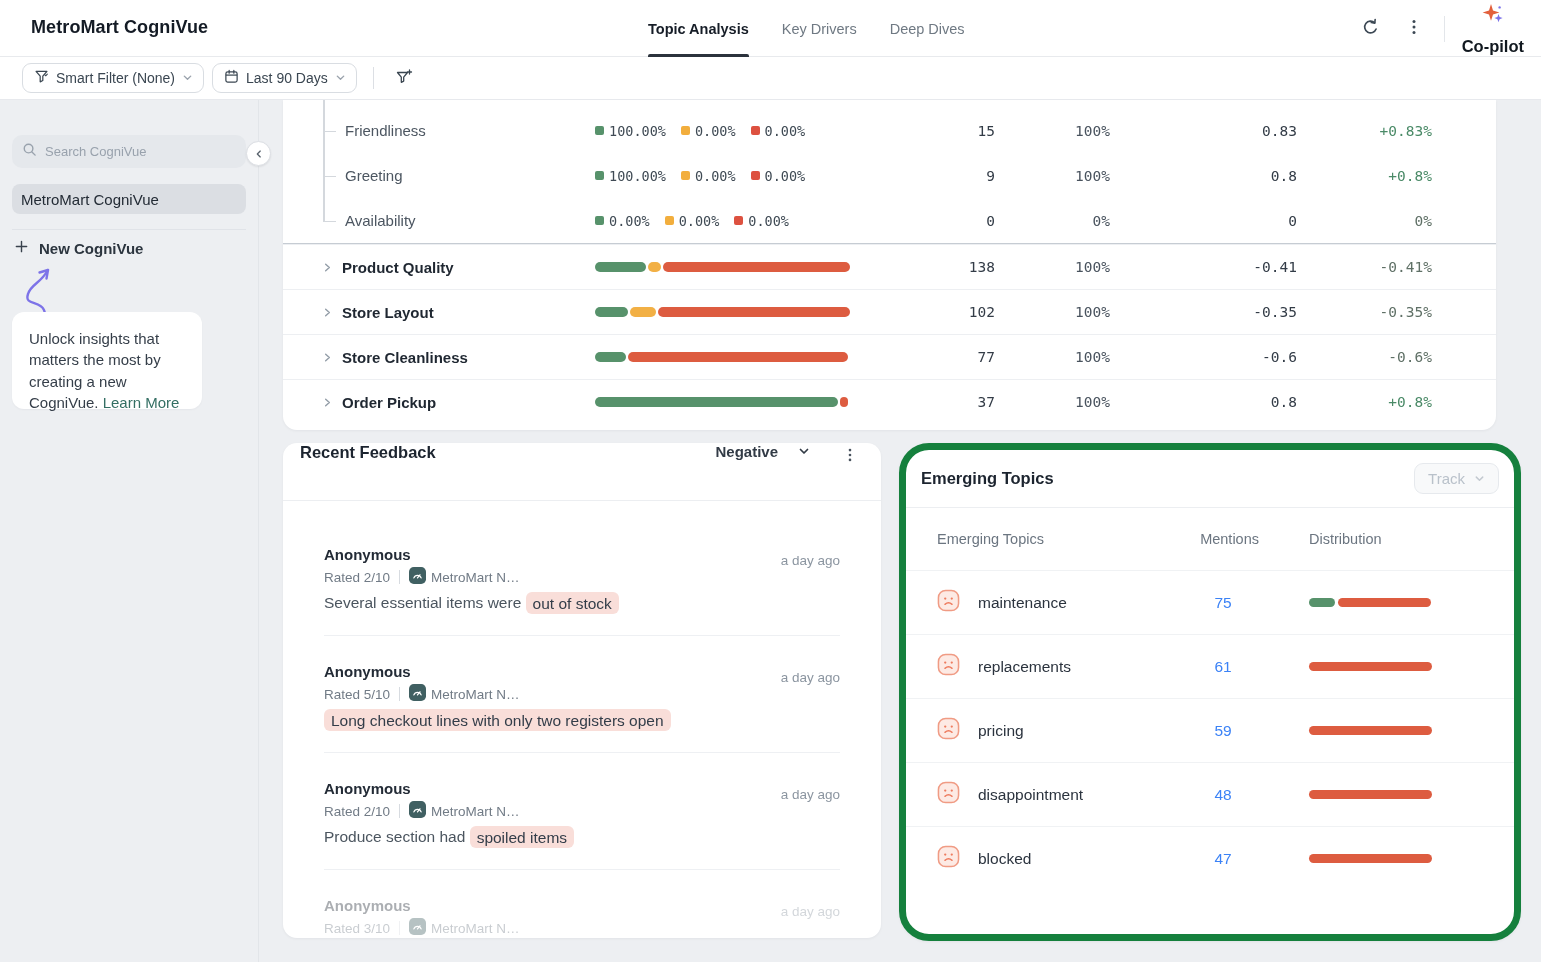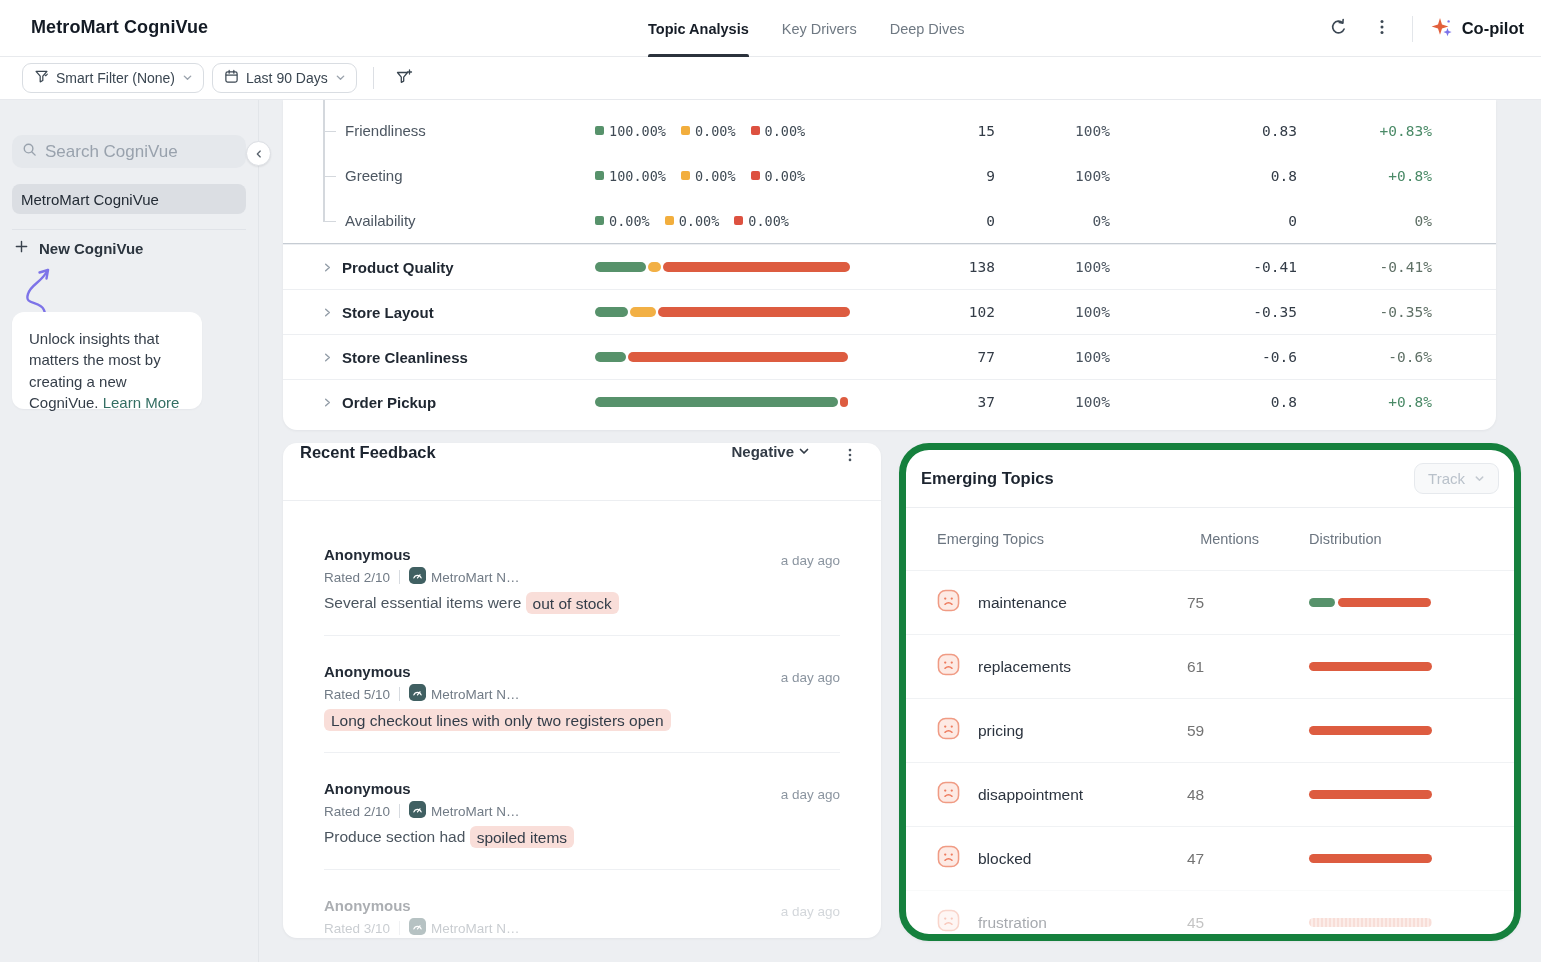--- a/index.html
+++ b/index.html
@@ -9,32 +9,32 @@
   
   .topbar { position:absolute; left:0; top:0; width:1541px; height:57px; background:#fff; border-bottom:1px solid #e8eaed; z-index:5; }
   .app-title { position:absolute; left:31px; top:17px; font-size:18px; font-weight:700; color:#141b25; letter-spacing:.1px; }
   .tabs { position:absolute; left:648px; top:0; height:57px; display:flex; gap:33px; align-items:center; }
   .tab { position:relative; height:57px; display:flex; align-items:center; font-size:14.5px; color:#6f7983; font-weight:500; cursor:pointer; }
   .tab.active { color:#161d27; font-weight:700; }
   .tab.active::after { content:""; position:absolute; left:0; right:0; bottom:0; height:3px; background:#2b323c; border-radius:2px 2px 0 0; }
   .topbar-right { position:absolute; right:17px; top:0; height:57px; display:flex; align-items:center; gap:17px; }
   .icon-btn { width:26px; height:26px; display:flex; align-items:center; justify-content:center; cursor:pointer; background:none; border:none; }
   .tb-divider { width:1px; height:26px; background:#e3e6ea; }
-  .copilot { display:flex; align-items:center; gap:8px; cursor:pointer; }
+  .copilot { display:flex; align-items:center; gap:8px; cursor:pointer;flex-direction:column; }
   .copilot-label { font-size:16.5px; font-weight:700; color:#11181f; }
 
   
   .filterbar { position:absolute; left:0; top:57px; width:1541px; height:43px; background:#fff; border-bottom:1px solid #e7e9ed; display:flex; align-items:center; padding-left:22px; gap:8px; z-index:4; }
   .chip { height:30px; display:flex; align-items:center; gap:7px; padding:0 10px 0 11px; border:1px solid #d9dde2; border-radius:9px; background:#fff; font-size:14px; color:#3a4651; cursor:pointer; }
   .fb-sep { width:1px; height:22px; background:#dcdfe4; margin:0 9px 0 8px; }
 
   
   .sidebar { position:absolute; left:0; top:100px; width:259px; height:862px; background:#edeff2; border-right:1px solid #e2e5e9; }
   .search-box { position:absolute; left:12px; top:35px; width:234px; height:33px; background:#e5e8ec; border-radius:10px; display:flex; align-items:center; gap:8px; padding:0 10px; }
-  .search-box input { flex:1; border:none; outline:none; background:transparent; font-size:17px; color:#39424d; font-family:"Liberation Sans",sans-serif; }
+  .search-box input { flex:1; border:none; outline:none; background:transparent; font-size:13px; color:#39424d; font-family:"Liberation Sans",sans-serif; }
   .search-box input::placeholder { color:#99a2ad; }
   .collapse-btn { position:absolute; right:-13px; top:41px; width:25px; height:25px; border-radius:50%; background:#fff; border:1px solid #dcdfe4; box-shadow:0 1px 2px rgba(0,0,0,.08); display:flex; align-items:center; justify-content:center; cursor:pointer; z-index:6; }
   .side-pill { position:absolute; left:12px; top:84px; width:234px; height:30px; background:#dbdee3; border-radius:8px; display:flex; align-items:center; padding:0 9px; font-size:15px; color:#232b35; cursor:pointer; }
   .side-divider { position:absolute; left:12px; top:129px; width:234px; height:1px; background:#e0e3e8; }
   .new-btn { position:absolute; left:14px; top:134px; height:28px; display:flex; align-items:center; gap:10px; font-size:15px; font-weight:600; color:#2c353f; cursor:pointer; background:none; border:none; font-family:"Liberation Sans",sans-serif; }
   .scribble { position:absolute; left:20px; top:166px; }
   .promo-card { position:absolute; left:12px; top:212px; width:190px; height:97px; background:#fff; border-radius:12px; padding:16px 17px; font-size:15px; line-height:1.42; color:#353e49; box-shadow:0 1px 2px rgba(16,24,40,.04); }
   .promo-link { color:#336e63; cursor:pointer; }
 
   
@@ -59,42 +59,42 @@
   .seg { border-radius:5px; height:10px; }
   .seg.pos{background:#57926b;} .seg.neu{background:#f2b045;} .seg.neg{background:#dd5c40;}
   .num { font-family:"DejaVu Sans Mono",monospace; font-size:14.5px; text-align:right; color:#333c47; }
   .col-m{width:144px;} .col-c{width:115px; color:#49535e;} .col-s{width:187px;} .col-d{width:135px; color:#5f7066;}
   .col-d.dpos{color:#4a8a67;}
 
   
   .card-feedback { left:283px; top:443px; width:598px; height:495px; border-radius:14px; overflow:hidden; }
   .cf-head { height:58px; display:flex; align-items:flex-start; padding:0 18px 0 17px; border-bottom:1px solid #eceef1; }
   .card-title { font-size:16.5px; font-weight:700; color:#1c242f; }
-  .neg-dd { margin-left:auto; margin-right:27px; display:flex; align-items:center; gap:4px; font-size:15px; font-weight:600; color:#323b46; cursor:pointer; background:none; border:none; font-family:"Liberation Sans",sans-serif; }
+  .neg-dd { margin-left:auto; margin-right:27px; display:flex; align-items:center; gap:20px; font-size:15px; font-weight:600; color:#323b46; cursor:pointer; background:none; border:none; font-family:"Liberation Sans",sans-serif; }
   .cf-items { padding:18px 41px 0 41px; }
   .fb-item { height:117px; padding-top:27px; position:relative; border-bottom:1px solid #eef0f3; }
   .fb-item.faded { opacity:.38; border-bottom:none; }
   .fb-author { font-size:15px; font-weight:700; color:#232b36; }
   .fb-meta { margin-top:4px; display:flex; align-items:center; gap:9px; font-size:13.5px; color:#717b86; }
   .fb-vline { width:1px; height:14px; background:#d7dbe0; }
   .fb-src { display:flex; align-items:center; gap:5px; }
   .fb-time { position:absolute; right:0; top:34px; font-size:13.5px; color:#8b95a0; }
   .fb-text { margin-top:4px; font-size:15.5px; color:#4b555f; line-height:1.55; }
   .fb-text .hl { background:#f9ded9; border-radius:6px; padding:2.5px 7px; color:#333d49; }
 
   
   .card-emerging { left:899px; top:443px; width:622px; height:498px; border-radius:30px; border:7px solid #15803d; overflow:hidden; box-shadow:0 1px 3px rgba(16,24,40,.05); }
   .et-head { height:58px; display:flex; align-items:center; padding:0 15px; border-bottom:1px solid #eceef1; }
   .track-btn { margin-left:auto; height:31px; padding:0 13px; display:flex; align-items:center; gap:9px; border:1px solid #e6e9ed; background:#f8f9fa; border-radius:9px; color:#b9c1ca; font-size:15px; cursor:default; font-family:"Liberation Sans",sans-serif; }
   .et-colhead { height:62px; display:flex; align-items:center; padding-left:31px; font-size:14.5px; color:#6b7580; }
   .eth-name{width:250px;} .eth-mentions{width:72px; text-align:right;} .eth-dist{margin-left:50px;}
   .et-row { height:64px; display:flex; align-items:center; padding-left:31px; border-top:1px solid #f0f2f4; }
   .et-row.faded { opacity:.42; }
   .et-name { width:250px; display:flex; align-items:center; gap:18px; font-size:15.5px; color:#2b333e; }
-  .et-mentions { width:72px; text-align:left; font-size:15.5px; color:#737373; }
+  .et-mentions { width:72px; text-align:center; font-size:15.5px; color:#3b82f6; }
   .et-barwrap { margin-left:50px; width:123px; display:flex; gap:3px; height:9px; }
   .et-barwrap .seg { height:9px; }
   .et-row.faded .seg.neg { background:repeating-linear-gradient(90deg,#eeb0a2 0 2px,#f7d4cb 2px 4px); }
   .sad-icon { flex:none; }
 </style>
 </head>
 <body>
 
 <div class="stage">
 
@@ -582,34 +582,16 @@
               </svg>
             </span>
             <span>blocked</span>
           </div>
           <div class="et-mentions">47</div>
           <div class="et-barwrap">
 
             <span class="seg neg" style="width: 100%;"></span>
           </div>
         </div>
-        <div class="et-row faded">
-          <div class="et-name">
-            <span class="sad-icon">
-              <svg width="23" height="23" viewBox="0 0 24 24">
-                <rect x="1.5" y="1.5" width="21" height="21" rx="7.5" fill="#fdeae4" stroke="#f09b84" stroke-width="1.6"></rect>
-                <circle cx="8.6" cy="10" r="1.2" fill="#ee7c5f"></circle>
-                <circle cx="15.4" cy="10" r="1.2" fill="#ee7c5f"></circle>
-                <path d="M8.3 16 Q12 12.8 15.7 16" fill="none" stroke="#ee7c5f" stroke-width="1.5" stroke-linecap="round"></path>
-              </svg>
-            </span>
-            <span>frustration</span>
-          </div>
-          <div class="et-mentions">45</div>
-          <div class="et-barwrap">
-
-            <span class="seg neg" style="width: 100%;"></span>
-          </div>
-        </div>
       </div>
   </section>
 
 </div>
 
 </body></html>

